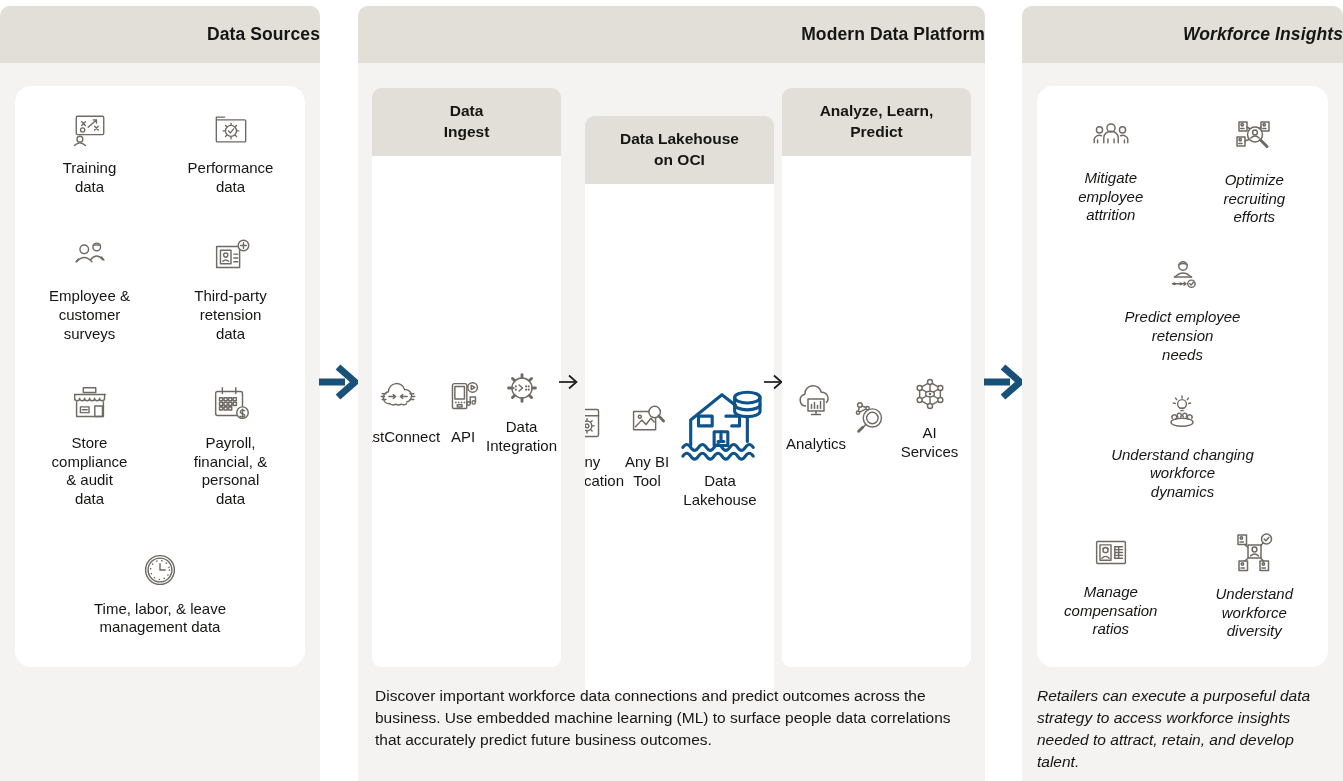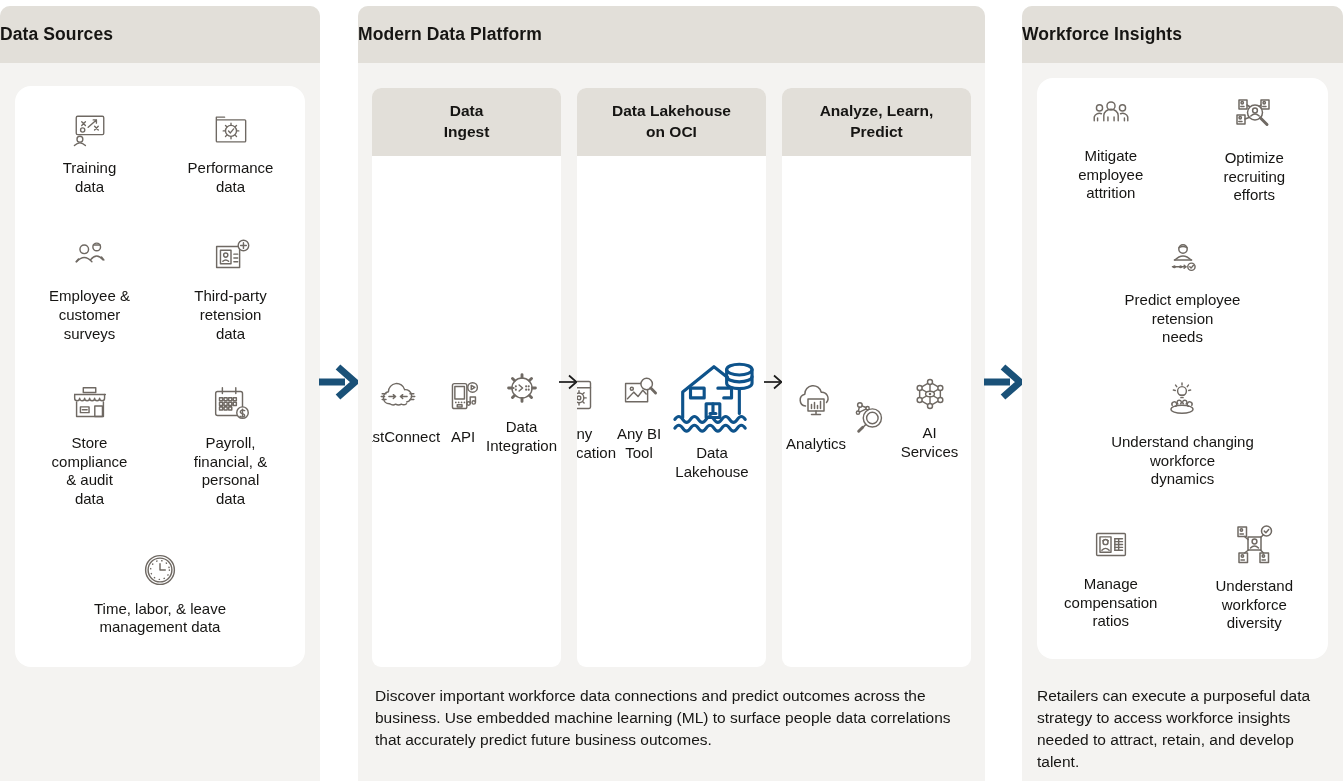--- a/index.html
+++ b/index.html
@@ -1,27 +1,27 @@
 <!DOCTYPE html>
 <html><head>
 <meta charset="utf-8">
 <style>
   html,body{margin:0;padding:0;background:#ffffff;}
   body{font-family:"Liberation Sans","DejaVu Sans",sans-serif;color:#161513;}
   #app{position:relative;width:1343px;height:781px;background:#ffffff;overflow:hidden;}
 
   .col{position:absolute;top:6px;bottom:0;background:#F4F3F1;border-radius:10px 10px 0 0;}
   .col-header{height:57px;background:#E2DFD9;border-radius:10px 10px 0 0;
-    display:flex;align-items:center;justify-content:flex-start;
+    display:flex;align-items:center;justify-content:flex-end;
     font-weight:700;font-size:17.5px;letter-spacing:.1px;}
 
   .card{position:absolute;background:#ffffff;border-radius:16px;box-sizing:border-box;
     display:flex;flex-direction:column;justify-content:space-between;}
   .ds-card{left:15px;top:80px;width:290px;height:581px;padding:22px 4px 30px;}
-  .wi-card{left:15px;top:72px;width:291px;height:581px;padding:16px 2px 26px;justify-content:space-between;}
+  .wi-card{left:15px;top:80px;width:291px;height:581px;padding:30px 2px 26px;justify-content:space-between;}
 
   .row{display:flex;align-items:flex-start;}
   .row.two > .item{flex:1;}
   .row.one{justify-content:center;}
 
   .item{display:flex;flex-direction:column;align-items:center;text-align:center;}
   .lbl{margin-top:7px;font-size:15px;line-height:1.24;white-space:pre-line;color:#161513;}
 
   .subcol{position:absolute;top:82px;width:189px;height:579px;background:#ffffff;
     border-radius:9px;display:flex;flex-direction:column;box-sizing:border-box;overflow:hidden;}
@@ -222,21 +222,21 @@
 Integration</div>
         </div>
       </div>
     </div>
 
     <svg class="flow-arrow sarrow" style="left:198px;top:365px;" width="26" height="22" viewBox="0 0 26 22">
       <path d="M3 11 H19" stroke-width="1.7"></path>
       <path d="M13 4.5 L20.5 11 L13 17.5" stroke-width="1.7"></path>
     </svg>
 
-    <div class="subcol" style="left:219px;">
+    <div class="subcol" style="left:227px;margin-top:28px;">
       <div class="subcol-header">Data Lakehouse
 on OCI</div>
       <div class="subcol-body body-lake">
         <div class="item">
           <svg class="ic" viewBox="0 0 48 48" width="46" height="46">
             <rect x="12" y="10" width="24" height="28" rx="1.5"></rect>
             <path d="M12 16.5 h24"></path>
             <circle class="fdot" cx="15.2" cy="13.3" r="0.9"></circle>
               <circle class="fdot" cx="18.2" cy="13.3" r="0.9"></circle>
               <circle class="fdot" cx="21.2" cy="13.3" r="0.9"></circle>
@@ -325,21 +325,21 @@
     </div>
 
     <div class="caption cap-mp">Discover important workforce data connections and predict outcomes across the business. Use embedded machine learning (ML) to surface people data correlations that accurately predict future business outcomes.</div>
   </div>
 
   <svg class="flow-arrow barrow" style="left:982px;top:363px;" width="44" height="38" viewBox="0 0 44 38">
     <path d="M2 19 H28" stroke-width="7"></path>
     <path d="M21 4 L38 19 L21 34" stroke-width="7"></path>
   </svg>
 
-  <div class="col" style="left:1022px;width:321px;">
+  <div class="col" style="left:1022px;width:321px;font-style:italic;">
     <div class="col-header">
       <span>Workforce Insights</span>
     </div>
 
     <div class="card wi-card">
       <div class="row two">
         <div class="item">
           <svg class="ic" viewBox="0 0 48 48" width="50" height="46">
             <circle cx="24" cy="12.5" r="4.2"></circle>
             <path d="M16.5 28 v-5.5 a7.5 6.5 0 0 1 15 0 V28"></path>

